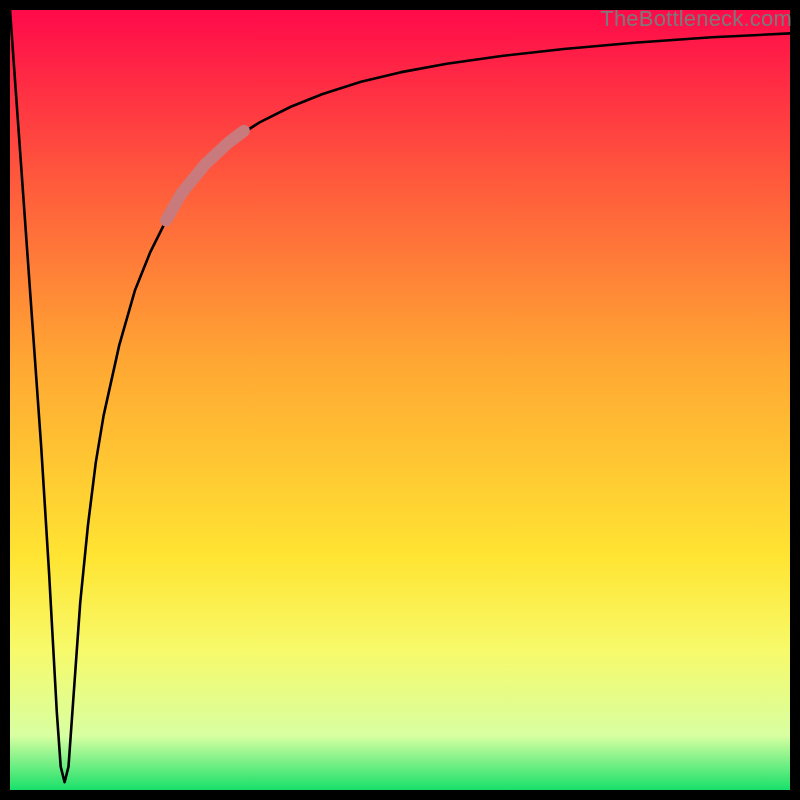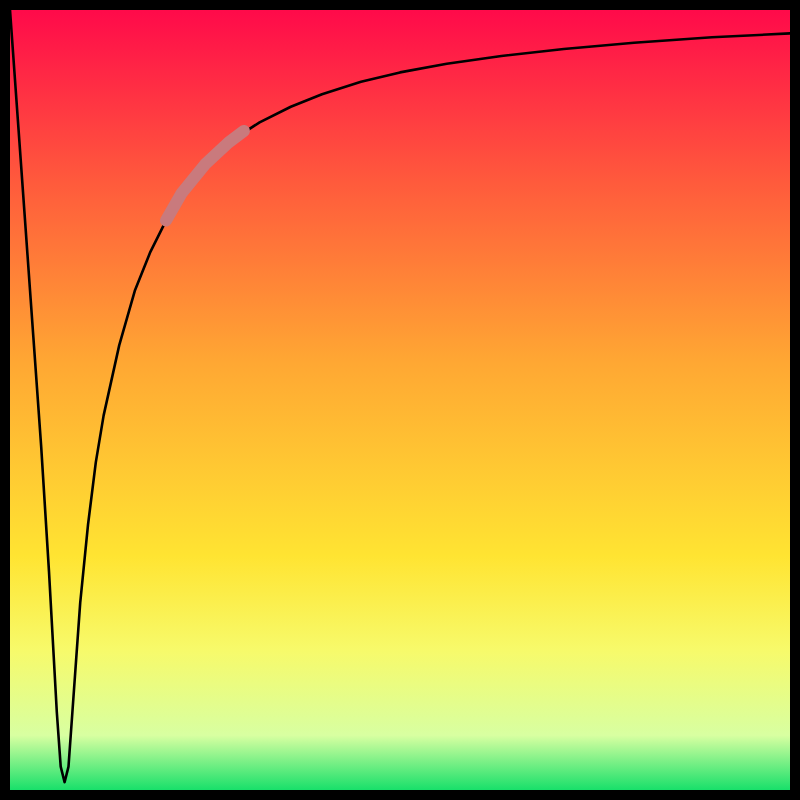--- a/index.html
+++ b/index.html
@@ -23,13 +23,14 @@
             <stop offset="82%" stop-color="#f7fa6a"></stop>
             <stop offset="93%" stop-color="#d8ffa1"></stop>
             <stop offset="100%" stop-color="#18e06a"></stop>
           </linearGradient>
         </defs>
         <rect x="0" y="0" width="780" height="780" fill="url(#bg)"></rect>
         <path d="M0.00 0.00 L7.80 109.20 L15.60 218.40 L23.40 327.60 L31.20 436.80 L39.00 561.60 L46.80 702.00 L50.70 756.60 L54.60 772.20 L58.50 756.60 L62.40 702.00 L66.30 647.40 L70.20 592.80 L78.00 514.80 L85.80 452.40 L93.60 405.60 L109.20 335.40 L124.80 280.80 L140.40 241.80 L156.00 210.60 L171.60 183.30 L195.00 154.44 L218.40 132.60 L249.60 112.32 L280.80 96.72 L312.00 84.24 L351.00 71.76 L390.00 62.40 L436.80 53.82 L491.40 46.02 L553.80 39.00 L624.00 32.76 L702.00 27.30 L780.00 23.40 " fill="none" stroke="#000000" stroke-width="2.6" stroke-linecap="round" stroke-linejoin="round"></path>
         <path d="M156.00 210.60 L171.60 183.30 L195.00 154.44 L218.40 132.60 L234.00 120.90 " fill="none" stroke="#c97a7d" stroke-width="12" stroke-linecap="round" stroke-linejoin="round"></path>
       </svg>
   </div>
+  <div class="watermark">TheBottleneck.com</div>
 </div>
 
 </body></html>

